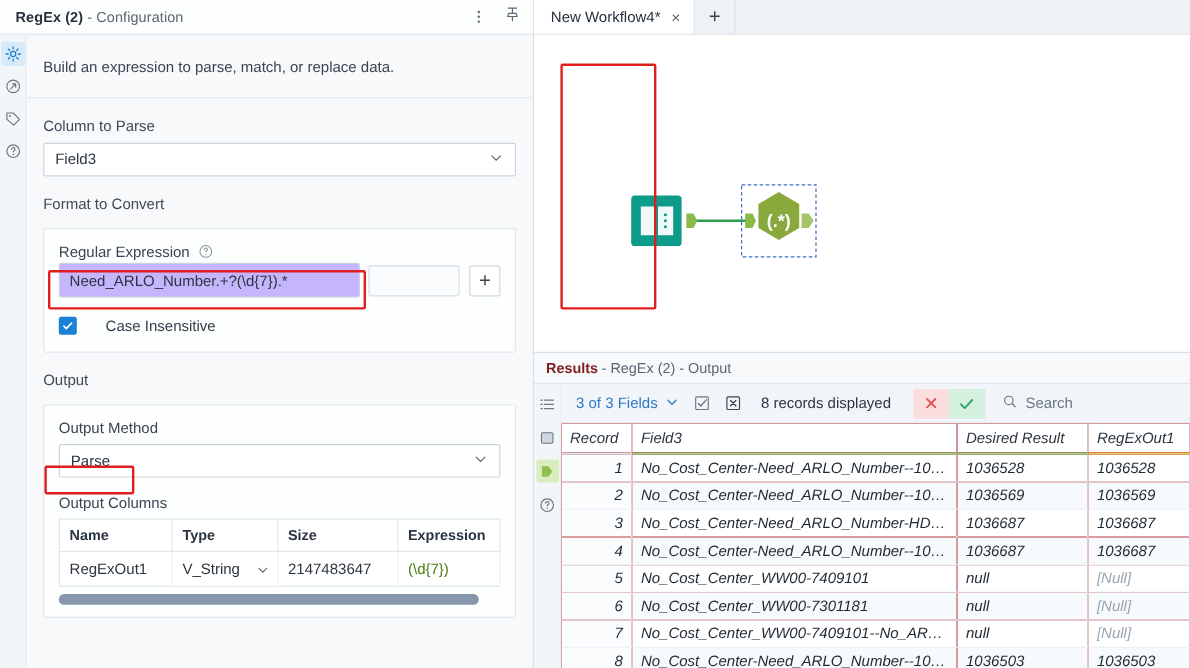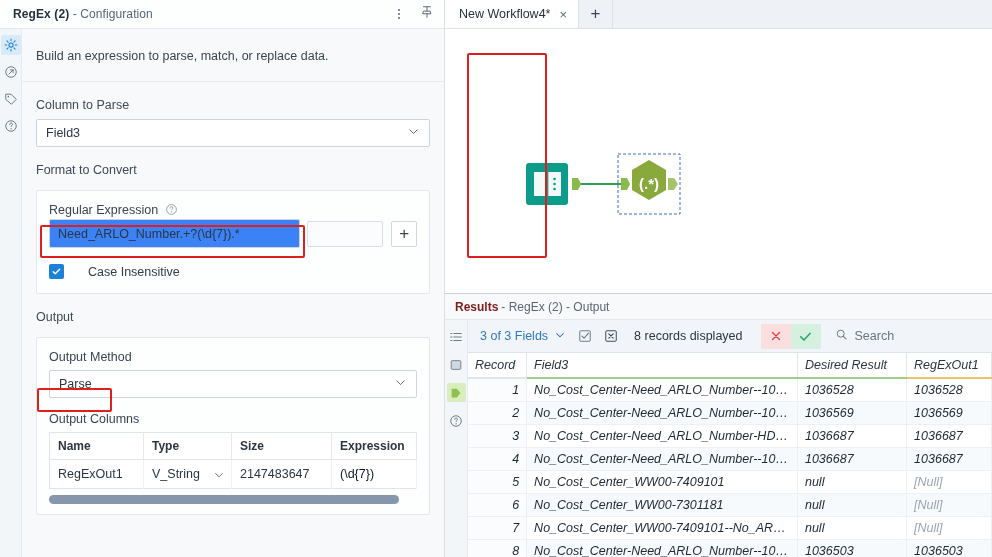--- a/index.html
+++ b/index.html
@@ -73,21 +73,21 @@
     background: #fdfefe; border: 1px solid #e2e8ee;
     border-radius: 2px; padding: 12px 12px 14px 12px;
   }
   .group-card.nopad { padding: 12px 12px 10px 12px; }
   .inner-label {
     font-size: 12.5px; color: #3b4551; display: flex; align-items: flex-start; gap: 7px;
     margin-bottom: 0;
   }
   .regex-row { display: flex; align-items: center; gap: 0; }
   .regex-input {
-    width: 255px; height: 29px; background: #3b82f6;
+    width: 255px; height: 29px; background: #c4b5fd;
     border: 1px solid #ccd5de; border-radius: 2px;
     font-size: 12.5px; color: #2c3641; padding: 0 8px;
     font-family: "Liberation Sans", sans-serif;
     outline: none;
   }
   .highlight-box {
     position: absolute; border: 2px solid #e01e1e; border-radius: 2px;
     pointer-events: none; z-index: 40;
   }
   .extra-input {
@@ -114,21 +114,21 @@
   .oc-table th {
     font-size: 12px; color: #2c3641; text-align: left; font-weight: bold;
     padding: 6px 8px; border-right: 1px solid #e4e9ef; border-bottom: 1px solid #e0e6ec;
     background: #ffffff;
     margin-top: 25px;
   }
   .oc-table td {
     font-size: 12.5px; color: #2c3641; padding: 7px 8px;
     border-right: 1px solid #eef2f5; background: #ffffff;
   }
-  .oc-table td.expr { color: #0f172a; }
+  .oc-table td.expr { color: #4d7c0f; }
   .oc-table td.type { position: relative; padding-right: 22px; }
   .oc-table td.type .caret { position: absolute; right: 6px; top: 9px; }
   .hscroll-track { margin-top: 6px; height: 9px; background: #fdfefe; border-radius: 5px; }
   .hscroll-thumb { height: 9px; width: 95%; background: #8697ab; border-radius: 5px; }
 
   
   .right { width: 547px; height: 557px; display: flex; flex-direction: column; background: #fff; }
   .tabbar {
     height: 29px; min-height: 29px; background: #eef2f6;
     border-bottom: 1px solid #dbe2e9; display: flex; align-items: stretch;

